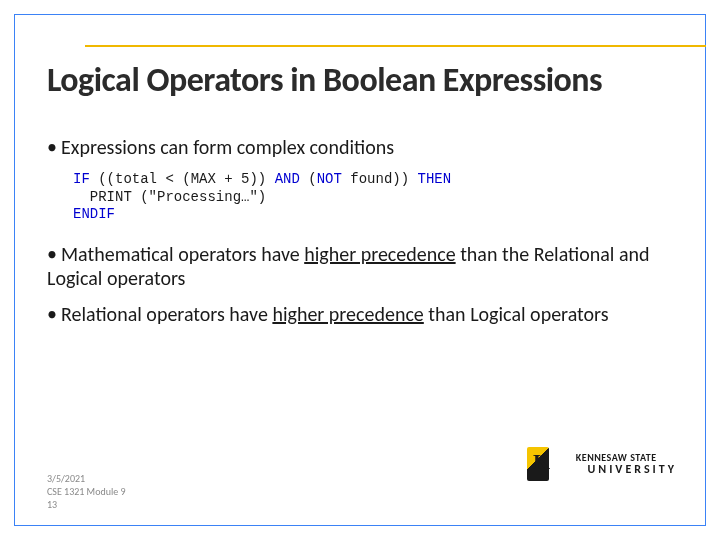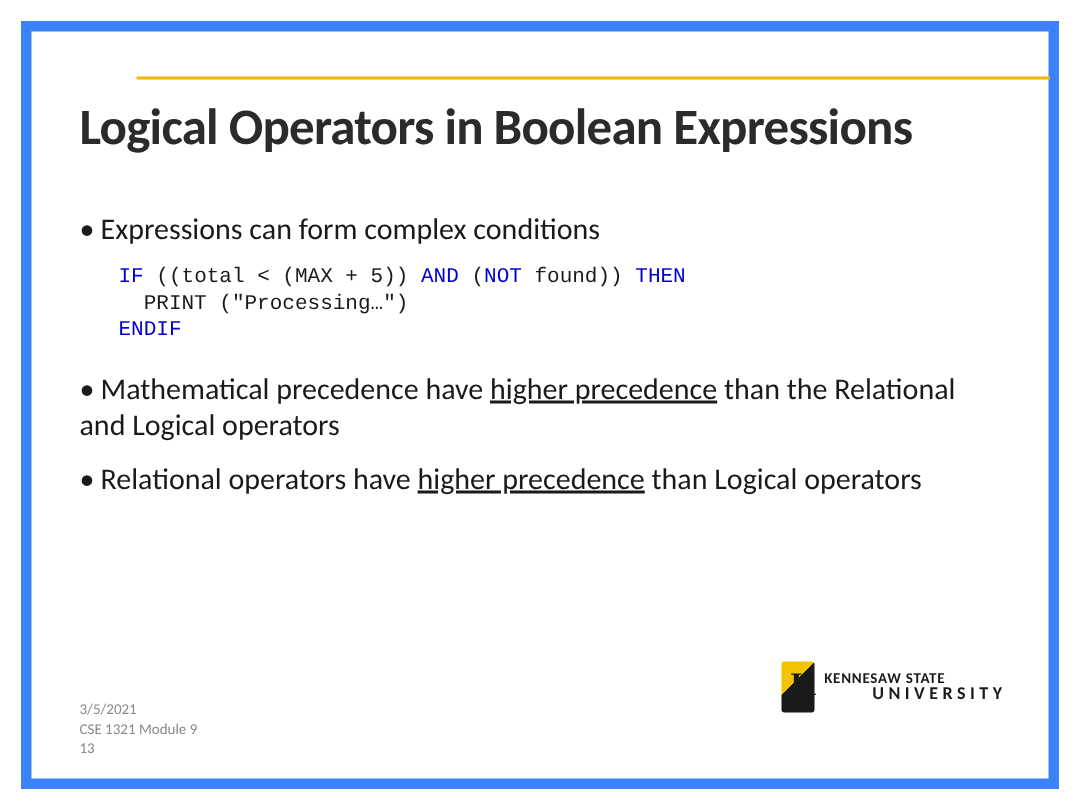--- a/index.html
+++ b/index.html
@@ -11,21 +11,21 @@
     font-family: "Calibri", "Segoe UI", sans-serif;
     position: relative;
     overflow: hidden;
   }
   .frame {
     position: absolute;
     left: 14px;
     top: 14px;
     right: 14px;
     bottom: 14px;
-    border: 7px solid #3b82f6;
+    border: 1px solid #3b82f6;
     text-decoration: underline;
   }
   .accent-line {
     position: absolute;
     left: 70px;
     right: -1px;
     top: 30px;
     height: 2px;
     background: #f0b800;
   }
@@ -103,20 +103,21 @@
   .logo-text {
     display:flex;
     flex-direction:column;
     line-height:1;
   }
   .logo-line1 {
     font-size:10px;
     letter-spacing:0.5px;
     font-weight:700;
     color:#1a1a1a;
+    text-align:center;
   }
   .logo-line2 {
     font-size:12px;
     letter-spacing:3px;
     font-weight:700;
     color:#1a1a1a;
     margin-left:32px;
   }
 </style>
 </head>
@@ -131,21 +132,21 @@
 
     <div class="bullet">
       <span class="dot">•</span><span>Expressions can form complex conditions</span>
     </div>
 
     <div class="code"><span class="kw">IF</span><span> ((total &lt; (MAX + 5)) </span><span class="kw">AND</span><span> (</span><span class="kw">NOT</span><span> found)) </span><span class="kw">THEN</span>
 <span>  PRINT ("Processing…")</span>
 <span class="kw">ENDIF</span></div>
 
     <div class="bullet">
-      <span class="dot">•</span><span>Mathematical precedence have </span><span class="under">higher precedence</span><span> than the Relational and Logical operators</span>
+      <span class="dot">•</span><span>Mathematical operators have </span><span class="under">higher precedence</span><span> than the Relational and Logical operators</span>
     </div>
 
     <div class="bullet" style="margin-top:4px">
       <span class="dot">•</span><span>Relational operators have </span><span class="under">higher precedence</span><span> than Logical operators</span>
     </div>
 
   </div>
 
   <div class="logo">
     <div class="logo-mark"></div>

